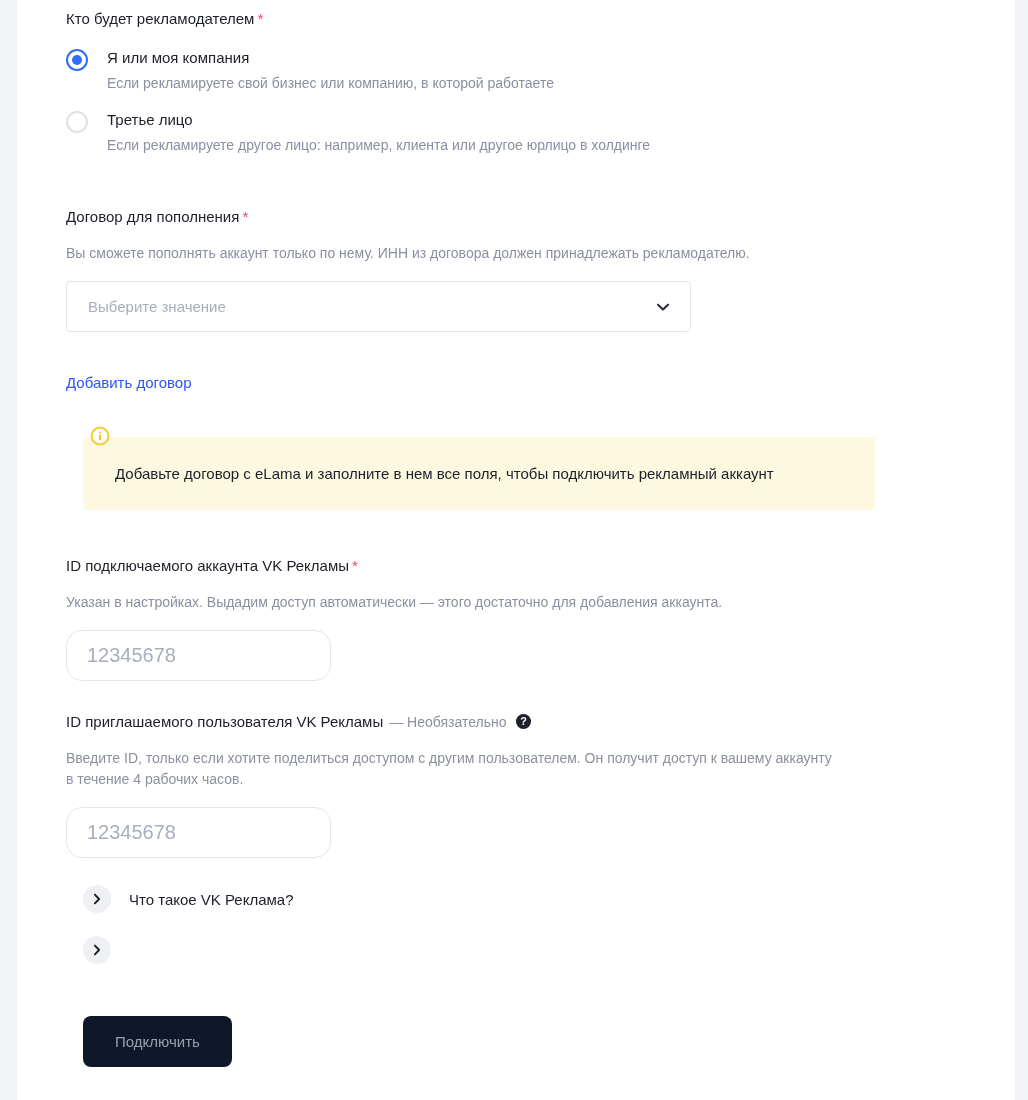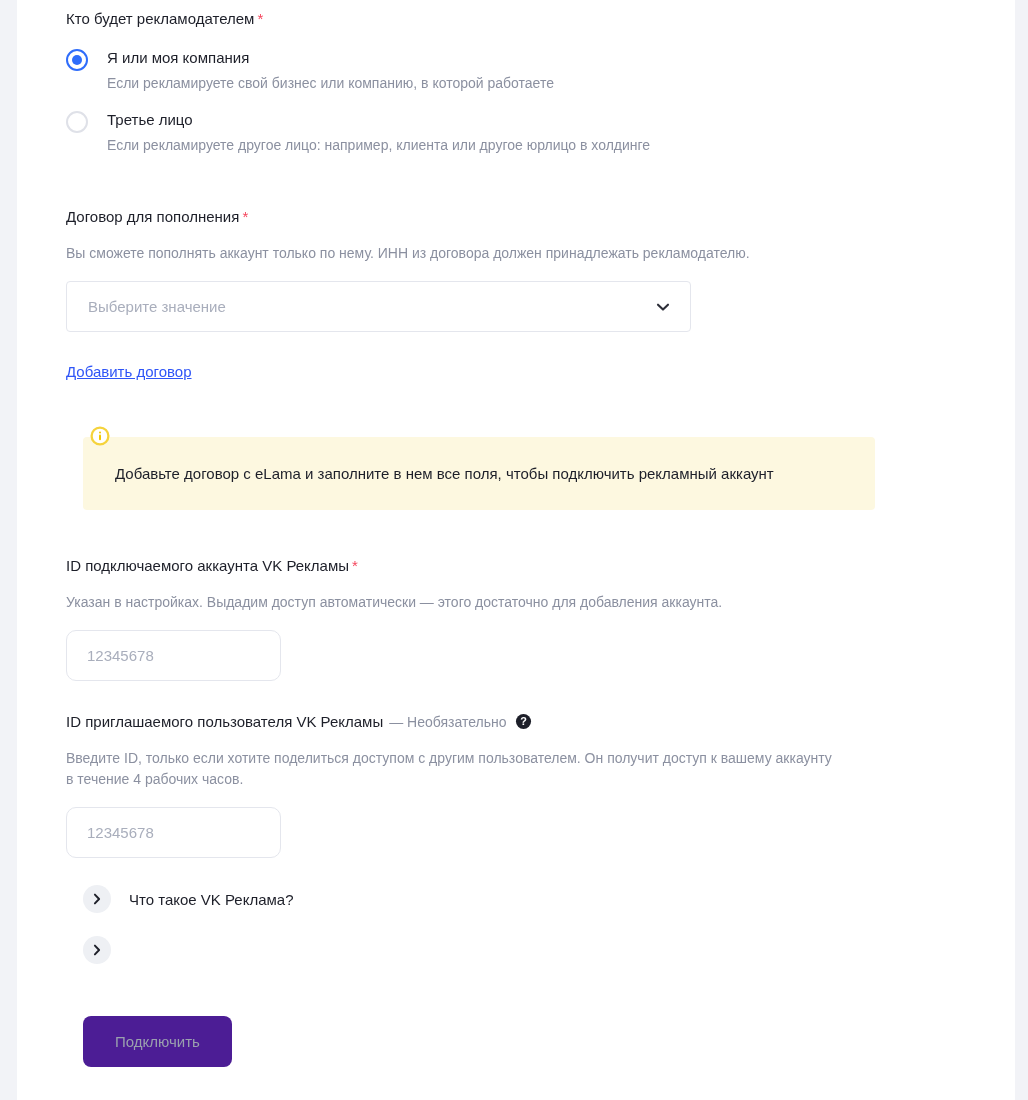--- a/index.html
+++ b/index.html
@@ -149,27 +149,27 @@
   }
   .notice-icon {
     position: absolute;
     left: 7px; top: -11px;
     width: 20px; height: 20px;
   }
 
   
   .text-input {
     margin-top: 17px;
-    width: 215px;
+    width: 265px;
     height: 51px;
     border: 1px solid #e4e6ed;
-    border-radius: 10px;
+    border-radius: 16px;
     background: #fff;
     font-family: "Liberation Sans", sans-serif;
-    font-size: 15px;
+    font-size: 20px;
     color: #1d1f29;
     padding: 0 20px;
     outline: none;
   }
   .text-input::placeholder { color: #a9aebc; }
 
   
   .accordion-row {
     display: flex;
     align-items: center;
@@ -191,21 +191,21 @@
     font-weight: normal;
     color: #1d1f29;
   }
 
   
   .submit-btn {
     width: 149px;
     height: 51px;
     border: none;
     border-radius: 8px;
-    background: #4c1d95;
+    background: #0f172a;
     color: #9aa0ae;
     font-family: "Liberation Sans", sans-serif;
     font-size: 15px;
     cursor: default;
   }
 
   
   .help-badge {
     display: inline-block;
     vertical-align: -3px;
@@ -248,21 +248,21 @@
 
         <div class="select-box">
           <span class="select-value">Выберите значение</span>
           <span class="chevron-down">
             <svg viewBox="0 0 16 16" width="16" height="16" aria-hidden="true">
               <path d="M3 5.7 L8 10.6 L13 5.7" fill="none" stroke="#2c2e38" stroke-width="2.1" stroke-linecap="round" stroke-linejoin="round"></path>
             </svg>
           </span>
         </div>
 
-        <a class="add-link" style="display:block; margin-top:31px;text-decoration:underline;">Добавить договор</a>
+        <a class="add-link" style="display:block; margin-top:42px;">Добавить договор</a>
       </div>
 
       <div style="position:absolute; left:17px; top:437px;">
         <div class="notice">
           <span class="notice-icon">
             <svg viewBox="0 0 20 20" width="20" height="20" aria-hidden="true">
               <circle cx="10" cy="10" r="8.4" fill="#ffffff" stroke="#f5d33c" stroke-width="2.3"></circle>
               <rect x="9" y="5.6" width="2" height="2" rx="1" fill="#f0c800"></rect>
               <rect x="9" y="8.6" width="2" height="5.6" rx="1" fill="#f0c800"></rect>
             </svg>

